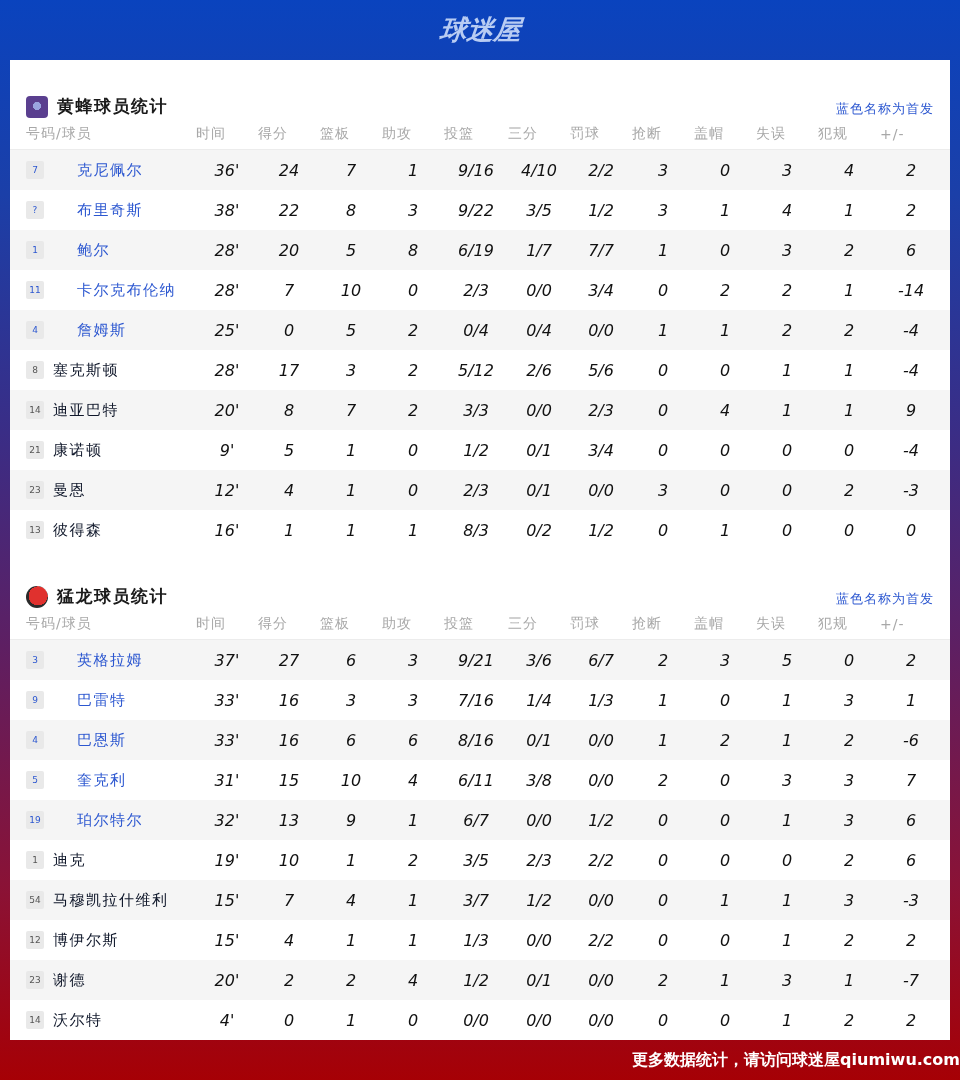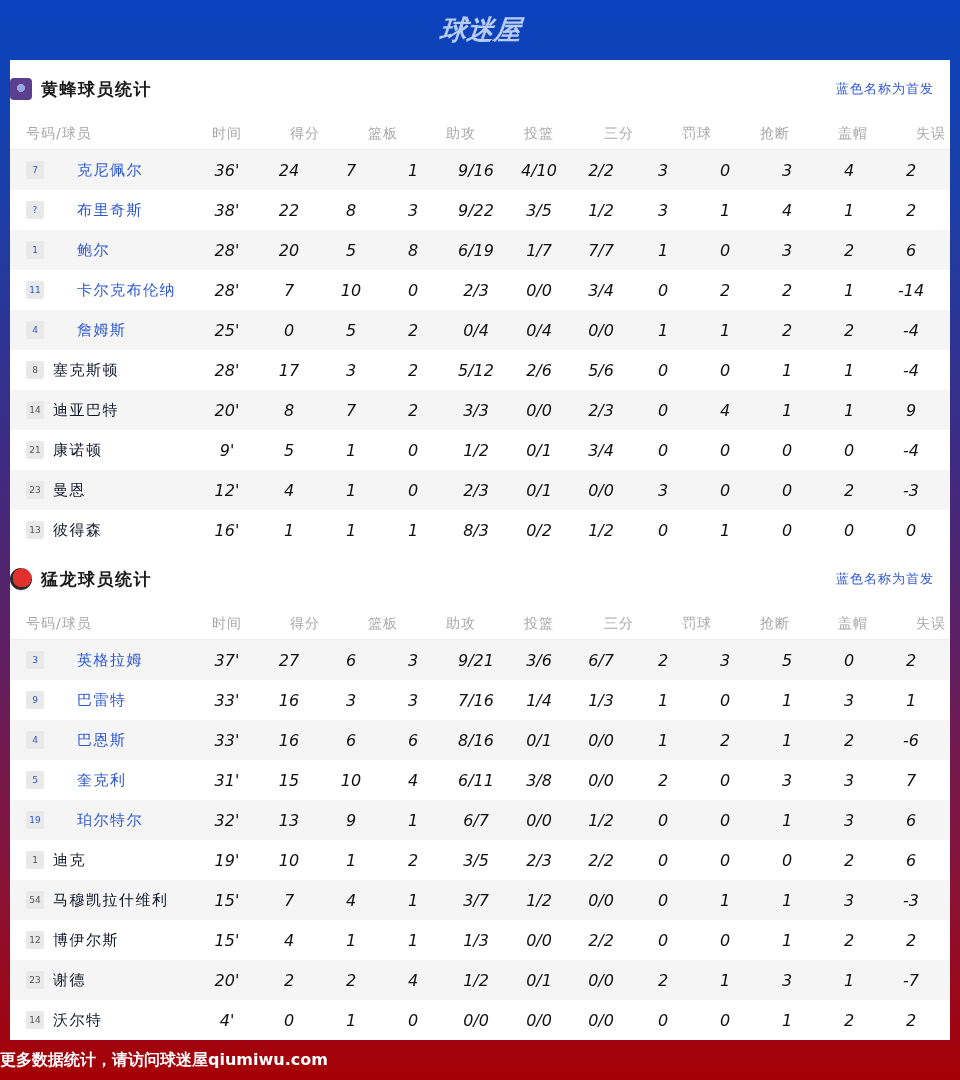--- a/index.html
+++ b/index.html
@@ -15,21 +15,21 @@
     .logo {
       font-family: "DejaVu Sans", sans-serif; font-weight: bold; font-style: italic;
       font-size: 27px; color: #b8ccf3; letter-spacing: 0px;
       transform: skewX(-6deg);
     }
     .panel {
       position: absolute; left: 10px; top: 60px; width: 940px; height: 980px;
       background: #ffffff;
     }
     .section-head {
-      height: 58px; display: flex; align-items: center; padding-right: 16px;
+      height: 58px; display: flex; align-items: flex-end; padding-left: 16px; padding-right: 16px;
       justify-content: space-between;
     }
     .team-title { display: flex; align-items: center; }
     .team-logo {
       width: 22px; height: 22px; border-radius: 50%; margin-right: 9px; position: relative;
     }
     .team-logo.hornets {
       border-radius: 4px;
       background: radial-gradient(circle at 50% 45%, #9aa5e0 0 25%, #5a3f8f 26% 100%);
     }
@@ -42,39 +42,39 @@
     .starter-note { font-size: 13px; color: #2c57d0; letter-spacing: 1px; }
     .header-row, .row {
       display: grid;
       grid-template-columns: 170px 62px 62px 62px 62px 64px 62px 62px 62px 62px 62px 62px 62px;
       align-items: center;
       padding-left: 16px;
       padding-right: 16px;
     }
     .header-row {
       height: 32px; border-bottom: 1px solid #ececec;
-      font-size: 14px; color: #a8a8a8; letter-spacing: 1px; gap: 16px;
+      font-size: 14px; color: #a8a8a8; letter-spacing: 1px;
     }
     .header-row > div { text-align: left; }
     .header-row > div:first-child { text-align: left; }
     .row { height: 40px; font-size: 16px; color: #111; }
     .row:nth-child(odd) { background: #f5f5f5; }
     .row > div { text-align: center; font-style: italic; }
     .player-cell { display: flex; align-items: center; text-align: left !important; font-style: normal !important; }
     .jersey {
       width: 18px; height: 18px; background: #e9e9e9; border-radius: 2px;
       font-size: 9px; color: #555; display: flex; align-items: center; justify-content: center;
       margin-right: 9px; font-style: normal;
     }
     .starter .jersey { color: #2c57d0; }
     .pname { font-size: 15px; letter-spacing: 1.5px; color: #0f172a; }
     .starter .pname { color: #2c57d0; margin-left: 24px; }
     .footer {
       position: absolute; left: 0; top: 1040px; width: 960px; height: 40px;
-      display: flex; align-items: center; justify-content: flex-start;
+      display: flex; align-items: center; justify-content: flex-end;
       color: #ffffff; font-size: 16px; font-weight: bold;
     }
   </style>
 </head>
 <body>
 
 <div class="topbar">
   <span class="logo">球迷屋</span>
 </div>
 

